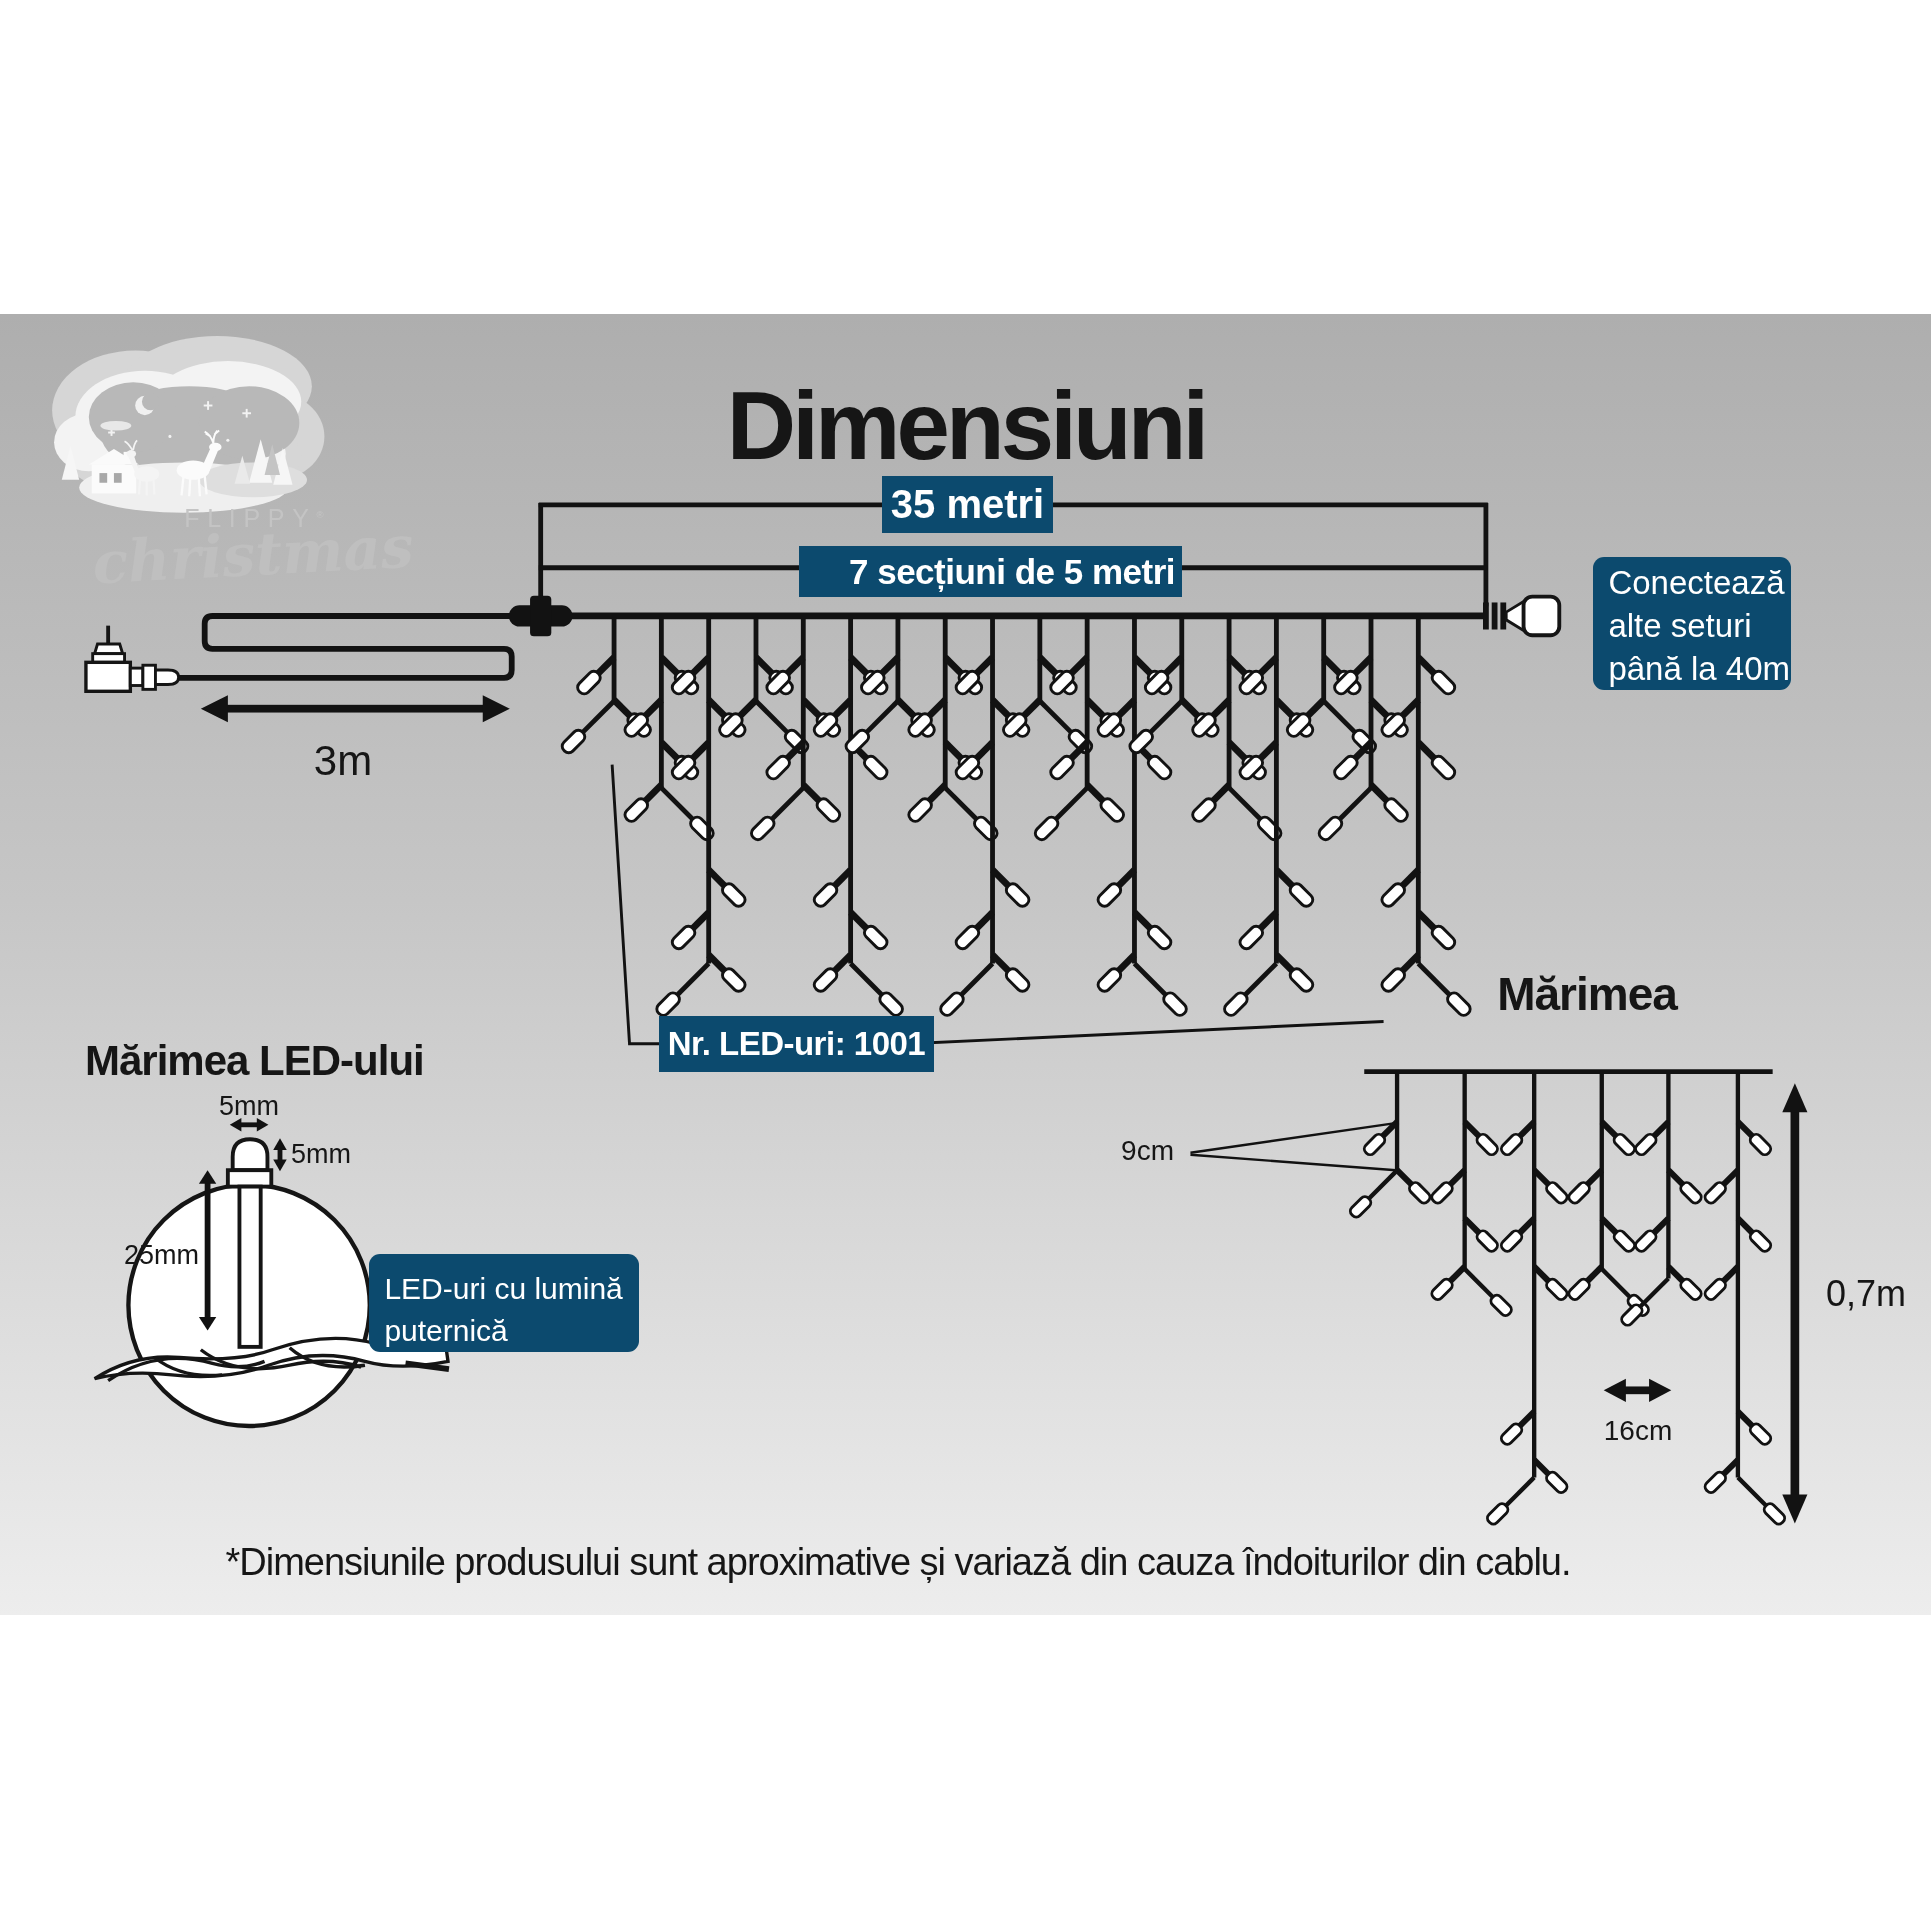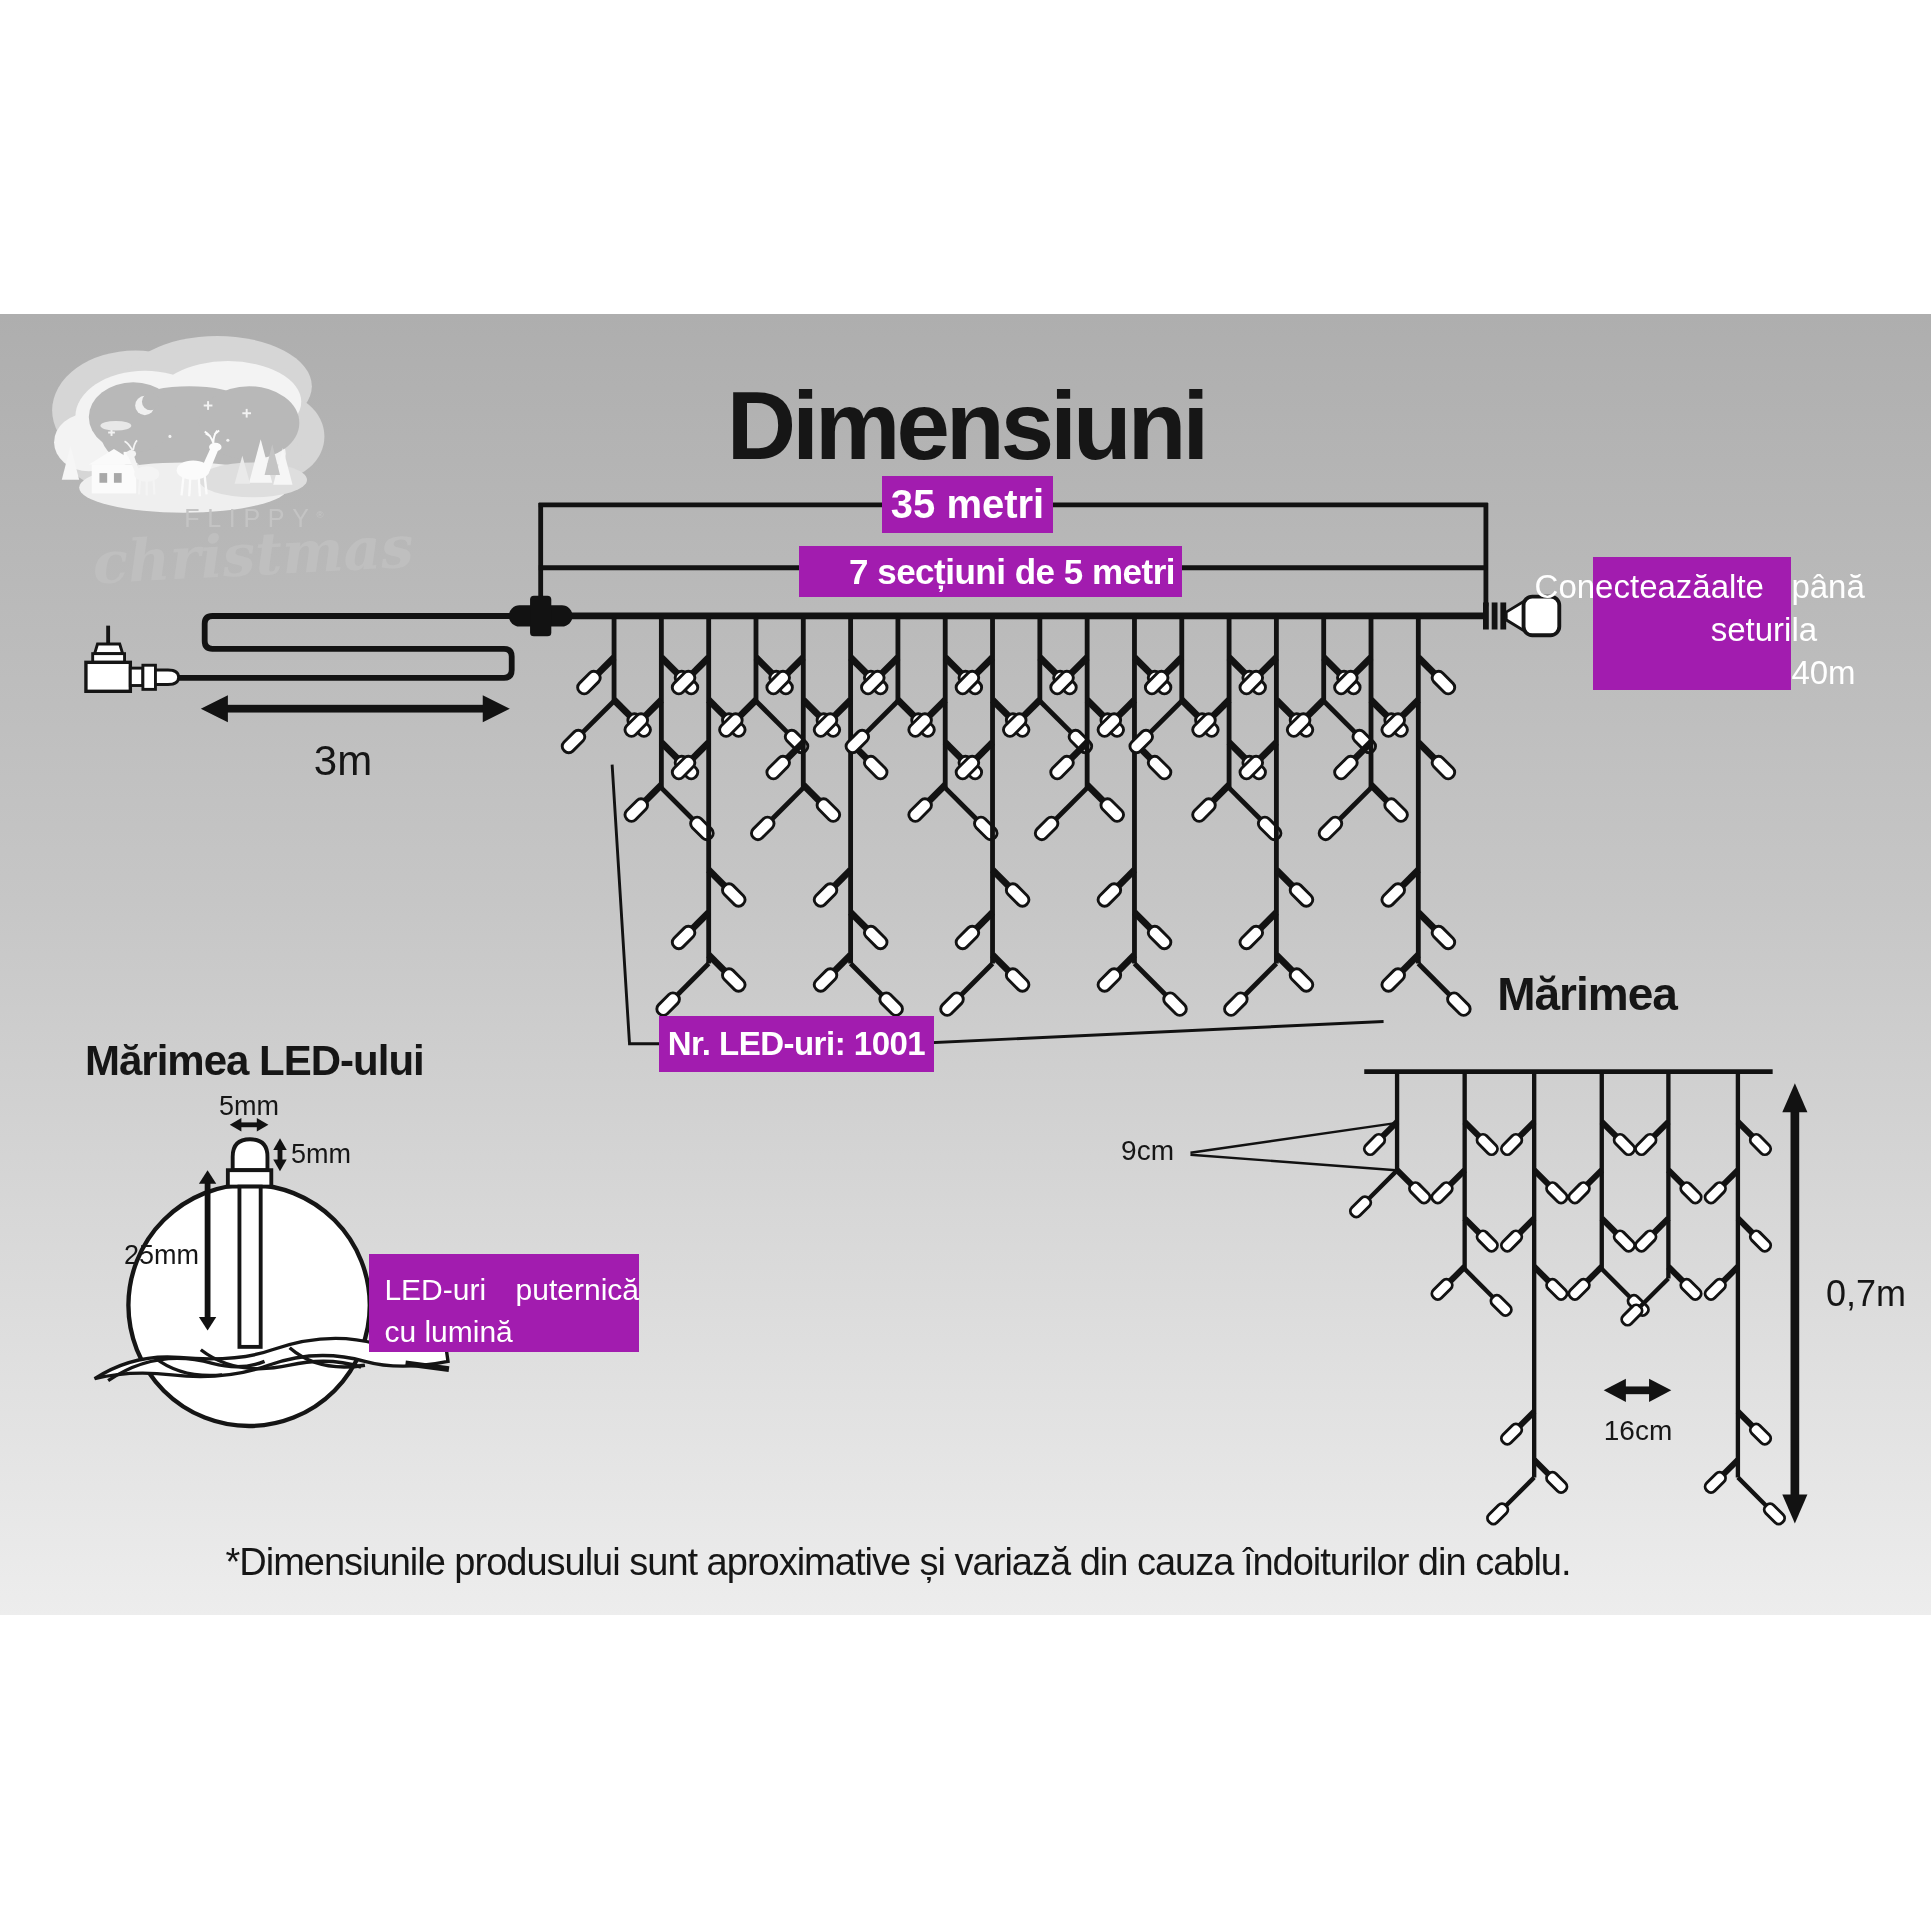--- a/index.html
+++ b/index.html
@@ -2,22 +2,22 @@
 <html><head>
 <meta charset="utf-8">
 <style>
   html,body{margin:0;padding:0;background:#fff;}
   .stage{position:relative;width:1931px;height:1931px;background:#ffffff;overflow:hidden;
          font-family:"Liberation Sans","DejaVu Sans",sans-serif;color:#161616;}
   .gray-band{position:absolute;left:0;top:314px;width:1931px;height:1301px;
              background:linear-gradient(180deg,#aeaeae 0%,#c6c6c6 45%,#ededed 100%);}
   svg.art{position:absolute;left:0;top:0;width:1931px;height:1931px;}
   .lbl{position:absolute;white-space:nowrap;}
-  .kbox{position:absolute;background:#a21caf;color:#fff;display:flex;align-items:center;justify-content:center;}
-  .kbox.leftal{justify-content:center;align-items:flex-start;flex-direction:row;}
+  .kbox{position:absolute;background:#0c4a6e;color:#fff;display:flex;align-items:center;justify-content:center;}
+  .kbox.leftal{justify-content:flex-end;align-items:flex-start;flex-direction:column;border-radius:11px;}
   .ttl{font-weight:700;letter-spacing:-3.9px;font-size:96px;}
   .ctr{transform:translateX(-50%);}
   .brand-top{letter-spacing:7.7px;color:#c4c4c4;font-size:25px;font-weight:400;}
   .brand-script{font-family:"DejaVu Serif","Liberation Serif",serif;font-style:italic;
                 color:#bfbfbf;font-size:58px;transform:translateX(-50%) rotate(-3deg);font-weight:600;}
 </style>
 </head>
 <body>
 
 <div class="stage">

